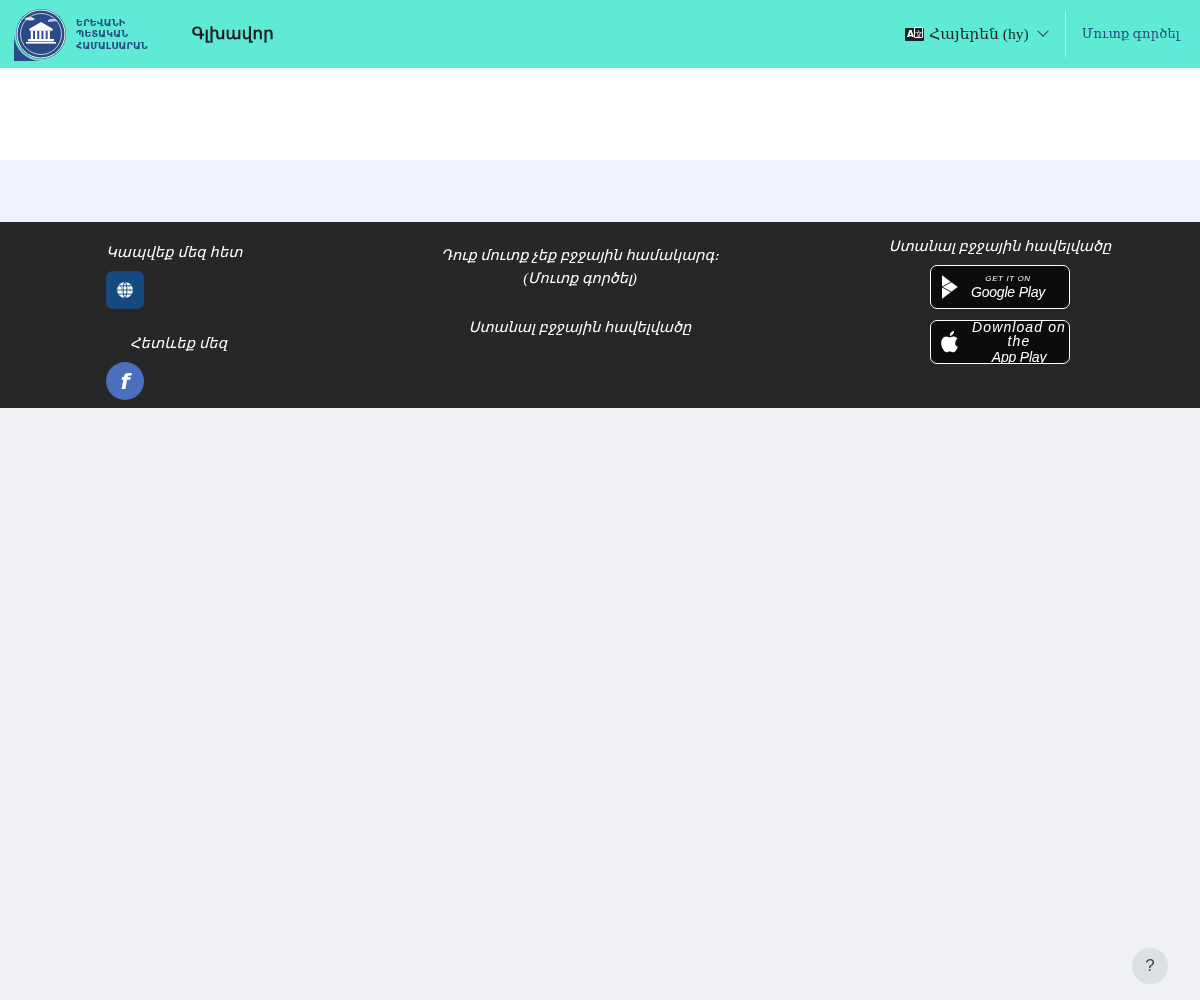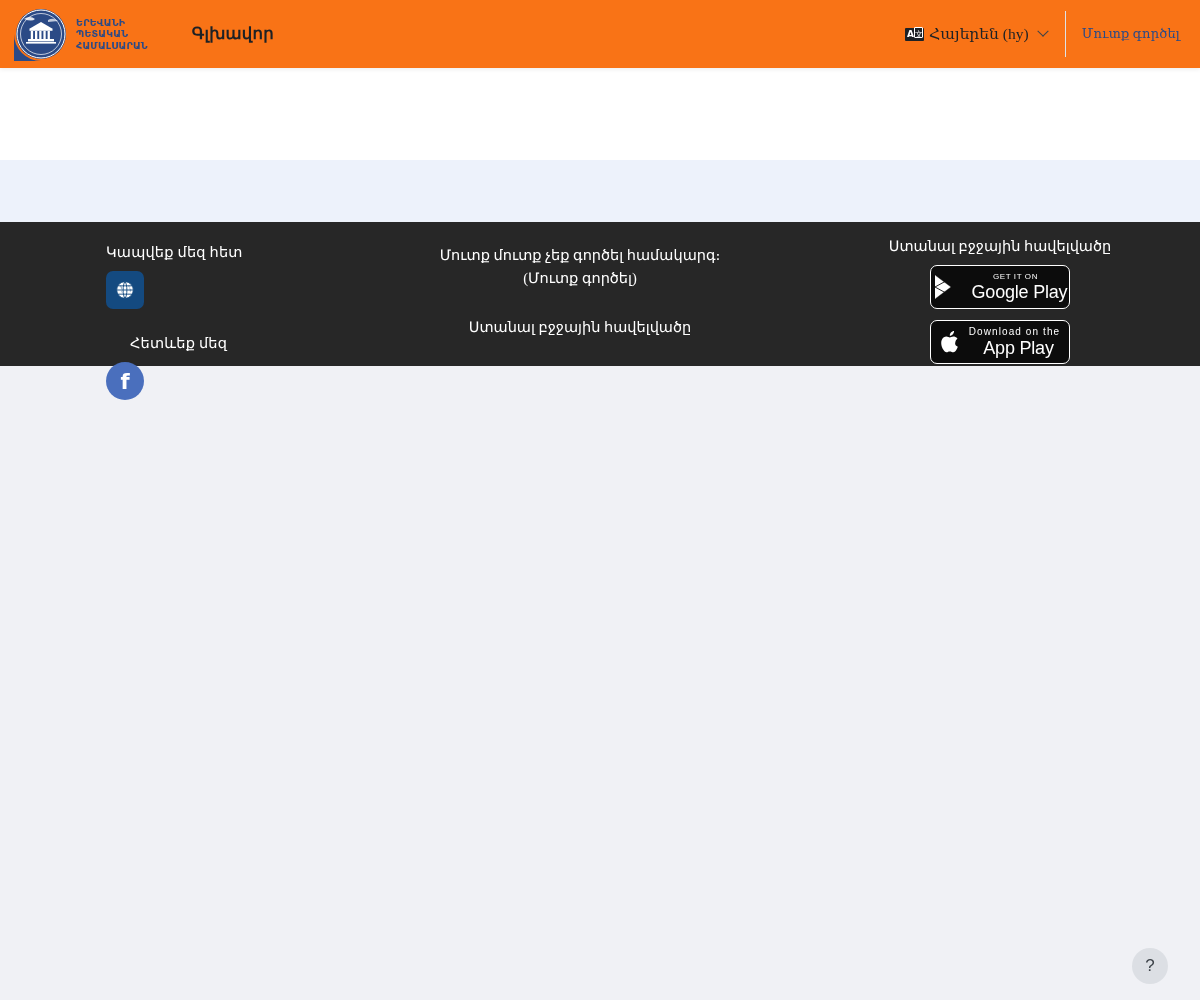--- a/index.html
+++ b/index.html
@@ -13,21 +13,21 @@
     background: #f0f1f5;
     font-family: "Liberation Serif", "DejaVu Serif", serif;
     -webkit-font-smoothing: antialiased;
   }
 
   
   .navbar {
     position: relative;
     height: 68px;
     width: 1200px;
-    background: #f97316;
+    background: #5eead4;
     display: flex;
     align-items: center;
     box-shadow: 0 2px 4px rgba(0,0,0,0.06);
     z-index: 20;
   }
   .brand {
     display: flex;
     align-items: center;
     margin-left: 12px;
     text-decoration: none;
@@ -141,24 +141,25 @@
   }
   .blue-band {
     width: 1200px;
     height: 62px;
     background: #edf2fb;
   }
 
   
   .footer {
     width: 1200px;
-    height: 144px;
+    height: 186px;
     background: #272727;
     color: #ffffff;
     position: relative;
+    font-style: italic;
   }
   .footer-inner {
     display: flex;
     width: 1200px;
     height: 186px;
     padding: 0;
   }
   .fcol { position: relative; }
   .fcol-left  { width: 360px; padding-left: 106px; padding-top: 22px; }
   .fcol-mid   { width: 440px; padding-top: 22px; text-align: center; }
@@ -232,38 +233,37 @@
     border-radius: 7px;
     background: #0c0c0c;
     position: relative;
     text-decoration: none;
     overflow: hidden;
   }
   .badge-flex {
     display: flex;
     align-items: center;
     height: 100%;
-    justify-content: center;
+    padding-left: 9px;
   }
   .badge-glyph { flex: 0 0 auto; margin-right: 7px; display:flex; align-items:center; }
   .badge-txt { display: flex; flex-direction: column; justify-content: center; line-height: 1; }
   .badge-top {
     color: #ffffff;
     font-family: "Liberation Sans", sans-serif;
     font-size: 8px;
     letter-spacing: .6px;
     margin-bottom: 2px;
   }
-  .badge-top.appstore { font-size: 10px; letter-spacing: 1.1px; }
+  .badge-top.appstore { font-size: 14px; letter-spacing: 1.1px; }
   .badge-main {
     color: #ffffff;
     font-family: "Liberation Sans", sans-serif;
-    font-size: 18px;
+    font-size: 14px;
     letter-spacing: -0.2px;
-    margin-left: 8px;
   }
 
   
   .body-rest {
     width: 1200px;
     height: 592px;
     background: #f0f1f5;
   }
 
   
@@ -350,21 +350,21 @@
         </svg>
       </a>
 
       <div class="f-heading second">Հետևեք մեզ</div>
       <a class="icon-circle" href="#">
         <span class="fb-f">f</span>
       </a>
     </div>
 
     <div class="fcol fcol-mid">
-      <p class="f-text">Մուտք մուտք չեք գործել համակարգ։ (Մուտք գործել)</p>
+      <p class="f-text">Դուք մուտք չեք բջջային համակարգ։ (Մուտք գործել)</p>
       <a class="f-link" href="#">Ստանալ բջջային հավելվածը</a>
     </div>
 
     <div class="fcol fcol-right">
       <div class="f-right-heading">Ստանալ բջջային հավելվածը</div>
 
       <a class="store-badge" href="#">
         <span class="badge-flex">
           <span class="badge-glyph">
             <svg width="24" height="26" viewBox="0 0 24 26">

